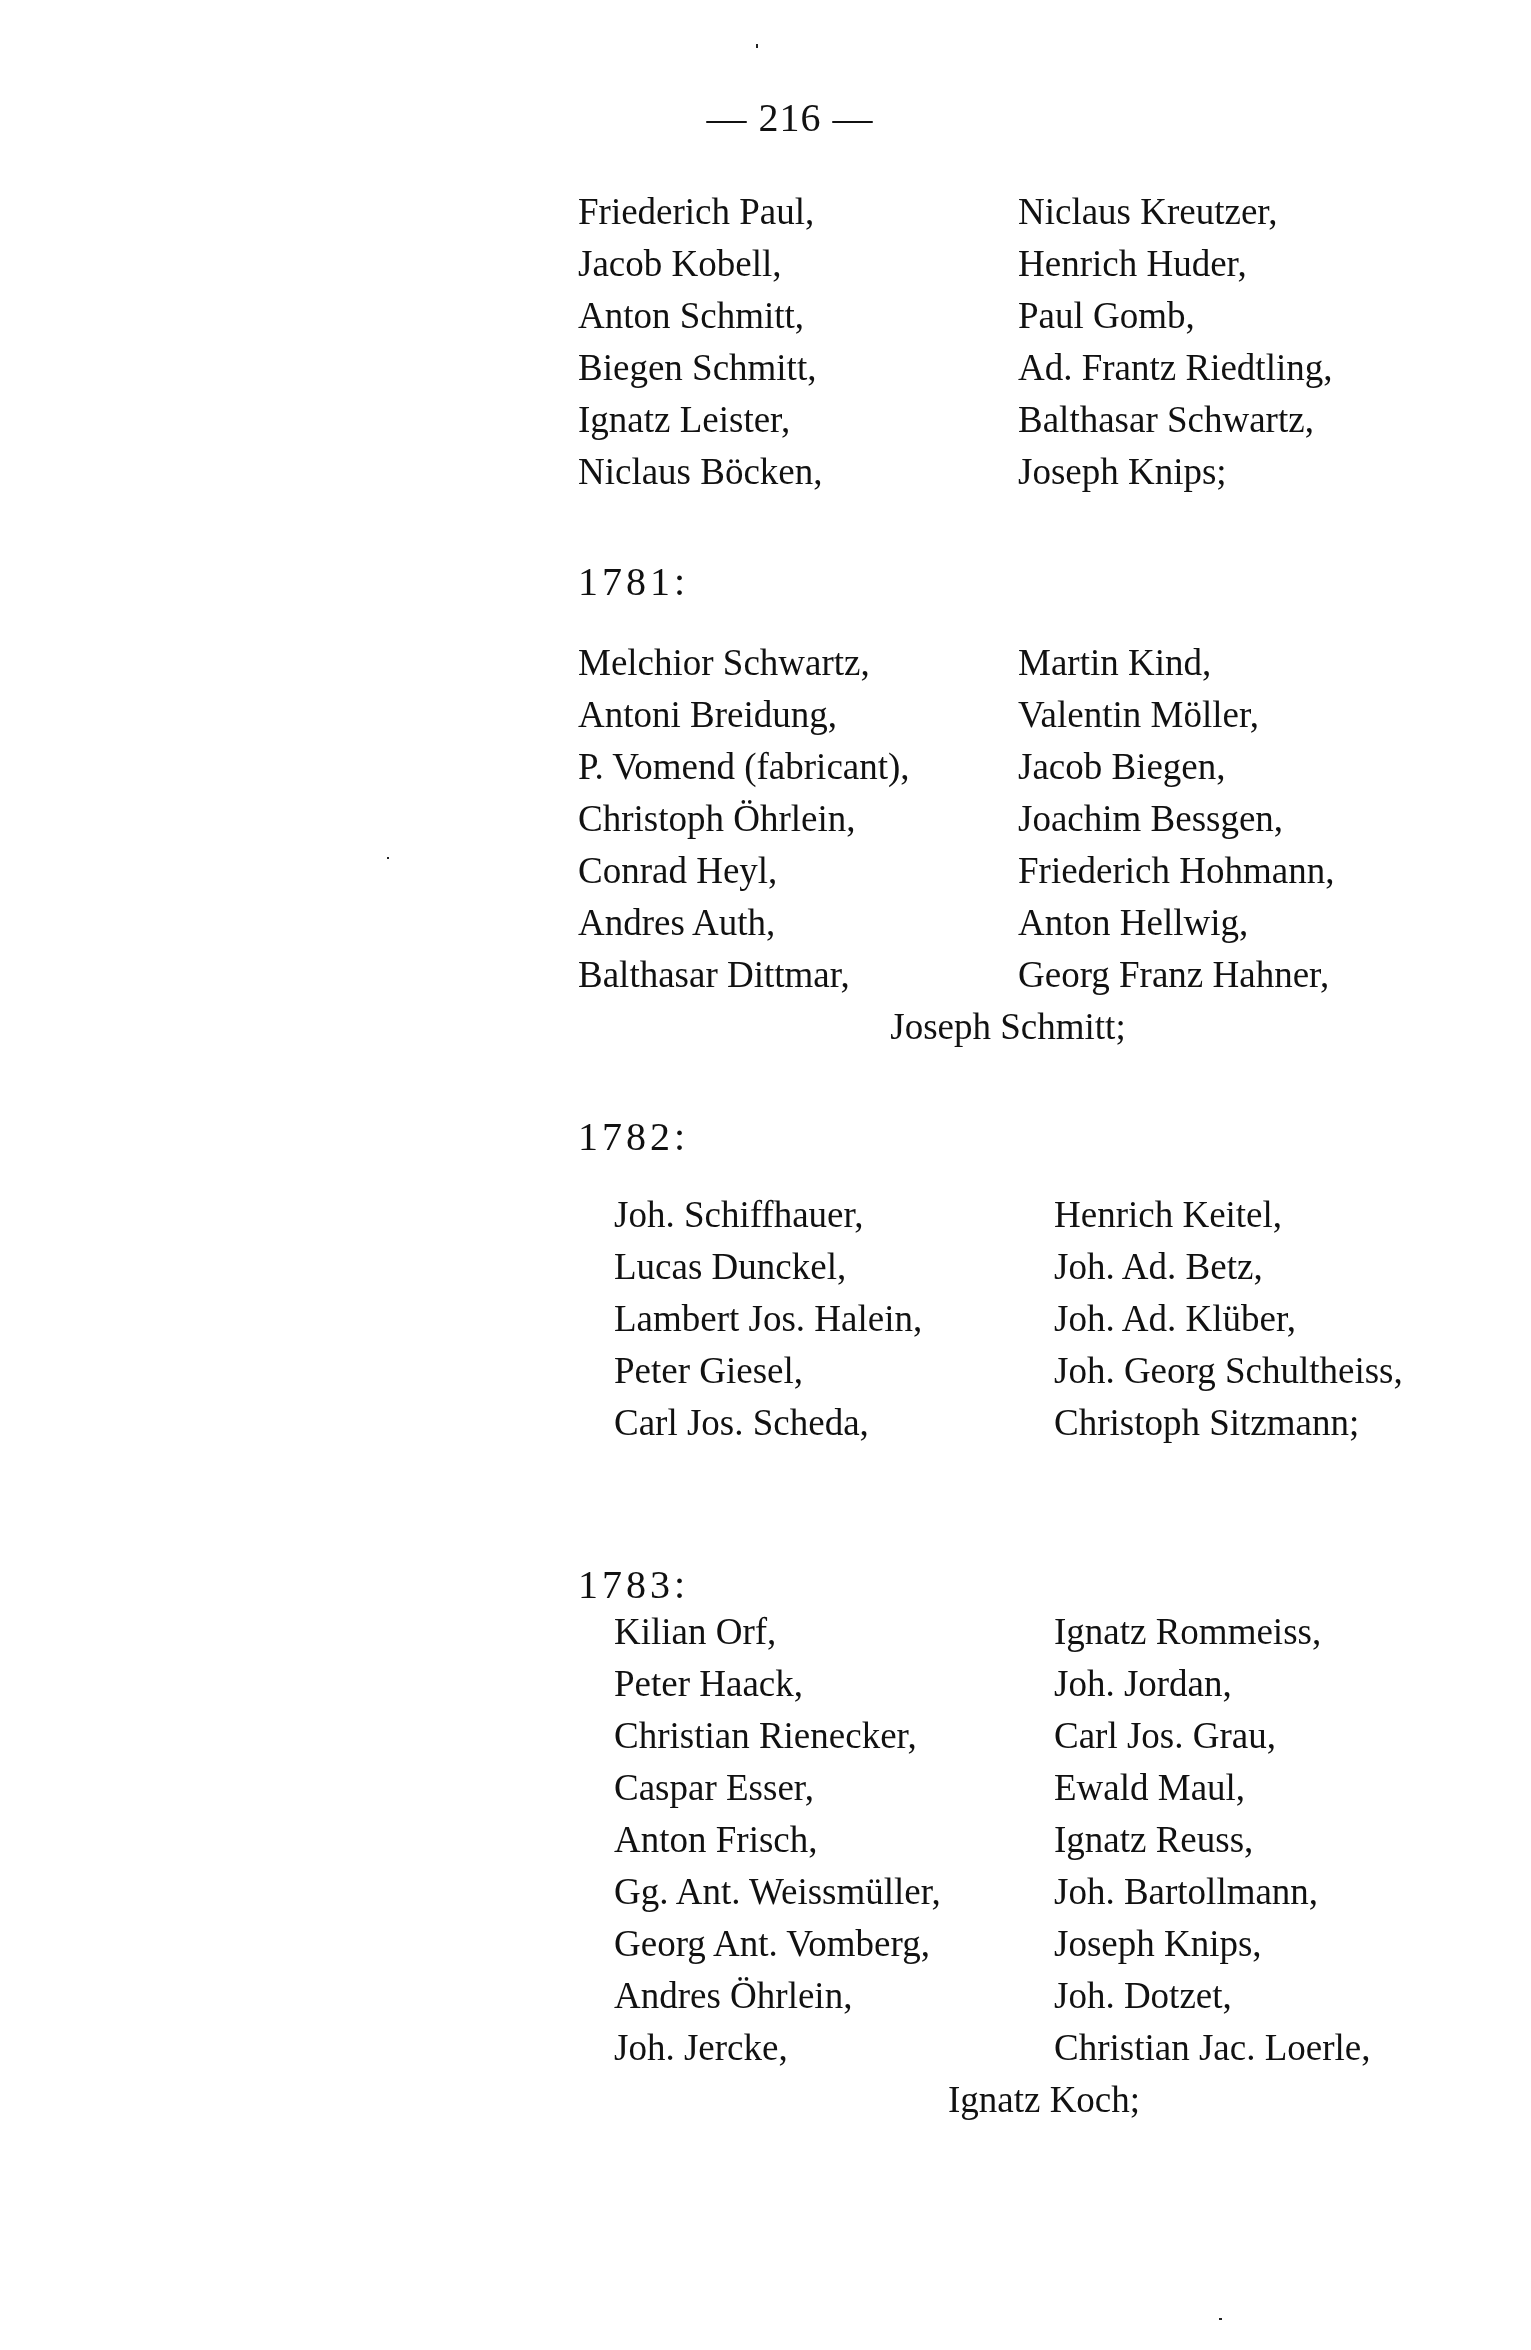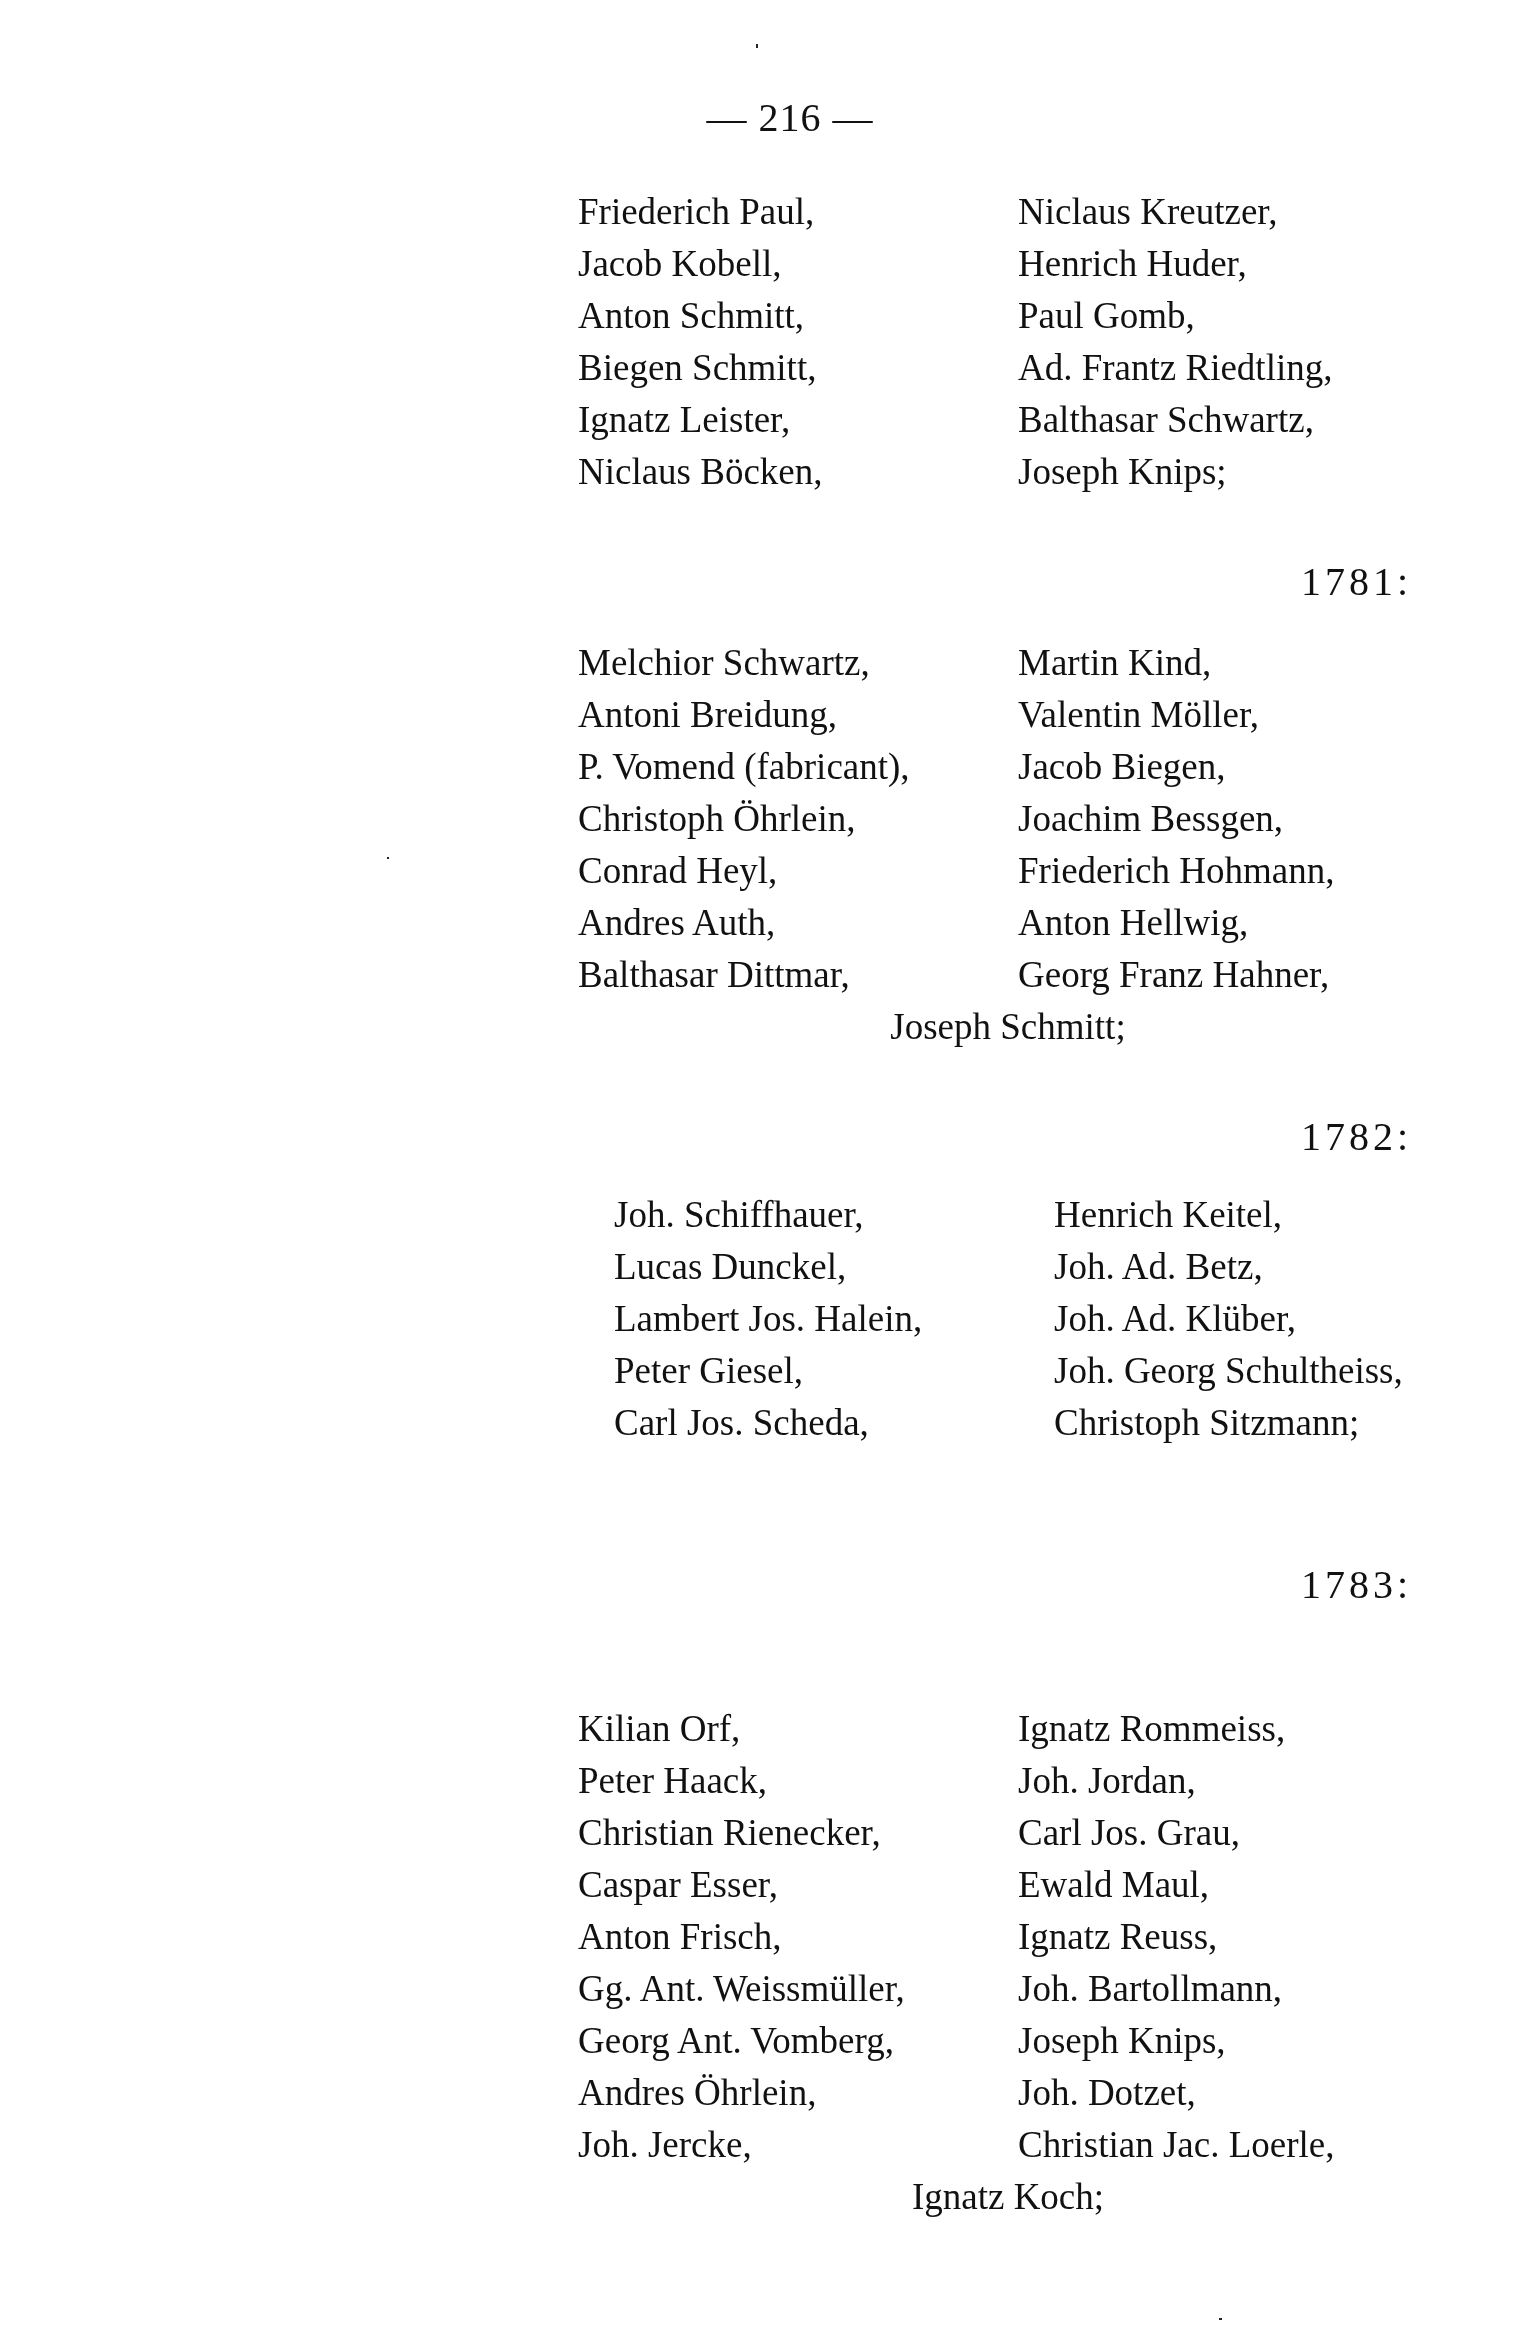--- a/index.html
+++ b/index.html
@@ -64,21 +64,21 @@
   }
   .row-center span {
     position: absolute;
     left: 0;
     width: 860px;
   }
   .year-heading {
     position: absolute;
     left: 578px;
     width: 834px;
-    text-align: right;
+    text-align: left;
     font-size: 40px;
     line-height: 44px;
     letter-spacing: 4px;
   }
   .speck {
     position: absolute;
     width: 3px;
     height: 3px;
     background: #222;
   }
@@ -174,21 +174,21 @@
       <span class="col-left">Peter Giesel,</span>
       <span class="col-right">Joh. Georg Schultheiss,</span>
     </div>
     <div class="row">
       <span class="col-left">Carl Jos. Scheda,</span>
       <span class="col-right">Christoph Sitzmann;</span>
     </div>
   </div>
 
   <div class="year-heading" style="top:1563px;">1783:</div>
-  <div class="block" style="top:1703px;">
+  <div class="block" style="top:1606px;margin-left:36px;">
     <div class="row">
       <span class="col-left">Kilian Orf,</span>
       <span class="col-right">Ignatz Rommeiss,</span>
     </div>
     <div class="row">
       <span class="col-left">Peter Haack,</span>
       <span class="col-right">Joh. Jordan,</span>
     </div>
     <div class="row">
       <span class="col-left">Christian Rienecker,</span>

